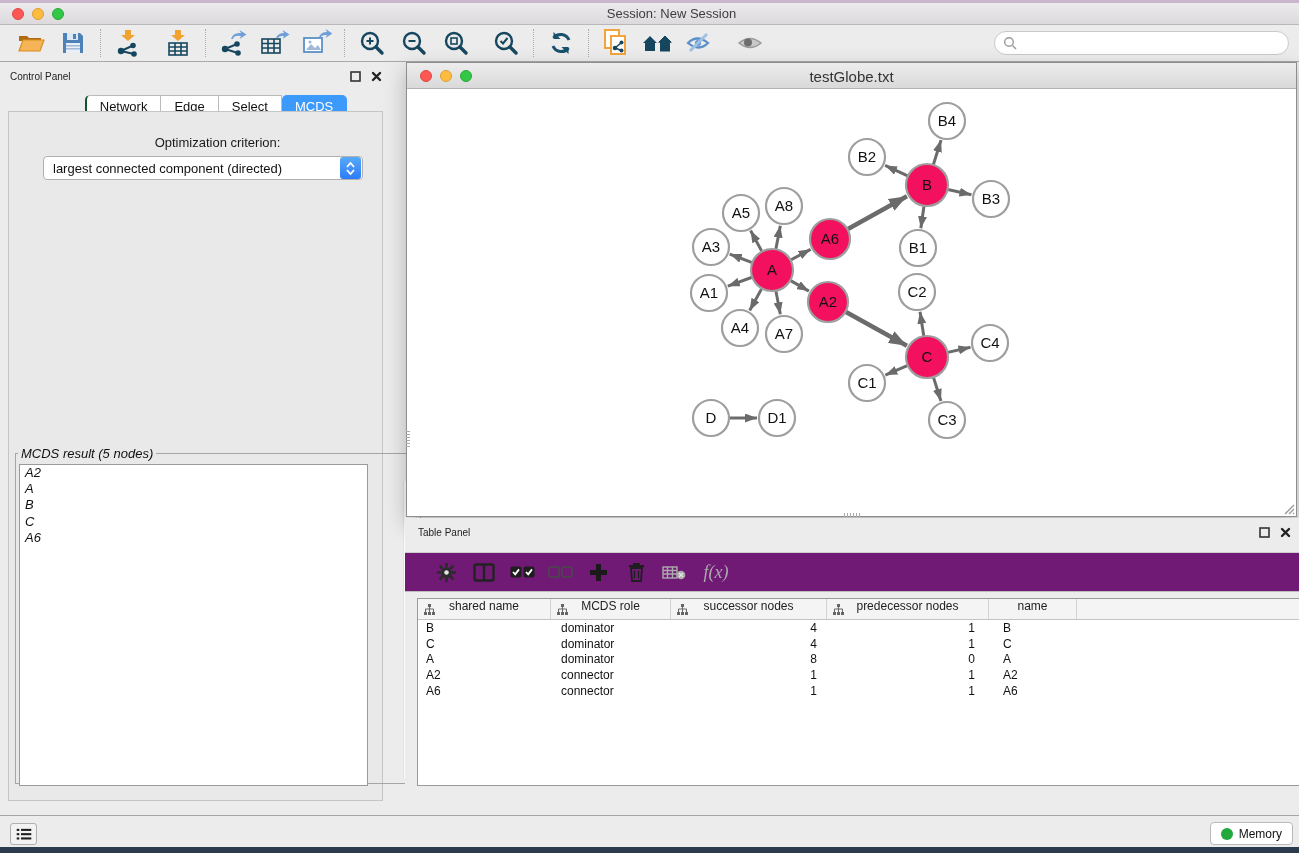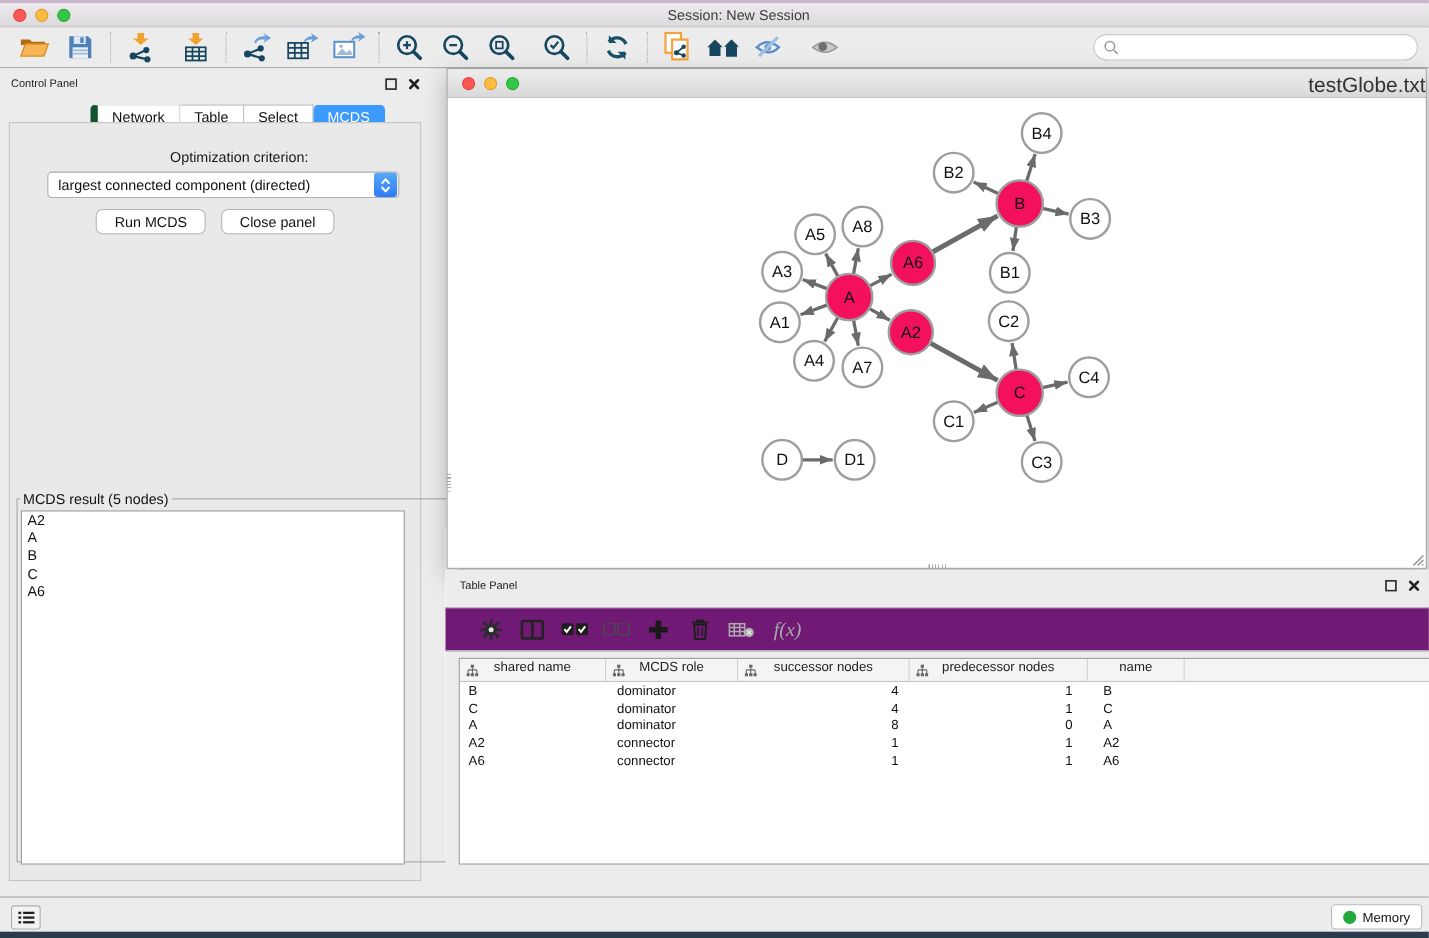--- a/index.html
+++ b/index.html
@@ -28,50 +28,50 @@
                border:1px solid #C9C9C9; border-radius:12px; display:flex; align-items:center; padding-left:8px; }
   .searchbox input { border:none; outline:none; flex:1; font-size:12px; background:transparent; height:18px; }
 
   
   .control-panel { position:absolute; left:0; top:62px; width:390px; height:753px; background:#ECECEC; }
   .panel-head { position:absolute; left:10px; top:9px; font-size:10px; color:#222; }
   .win-ctrls { position:absolute; right:8px; top:9px; display:flex; gap:10px; align-items:center; }
   .cp-tabs { position:absolute; left:0; right:0; top:33px; display:flex; justify-content:center; }
   .cp-tab { font-size:13px; color:#111; background:#FFF; border:1px solid #BBB; border-left:none;
             padding:3px 13px; height:22px; display:flex; align-items:center; }
-  .cp-tab:first-child { border-left:7px solid #14532d; border-radius:5px 0 0 5px;margin-left:42px; }
+  .cp-tab:first-child { border-left:2px solid #14532d; border-radius:5px 0 0 5px;margin-left:42px; }
   .cp-tab:last-child { border-radius:0 5px 5px 0; }
   .cp-tab.active { background:#3D9AFD; border-color:#3D9AFD; color:#FFF; border-radius:5px; }
   .cp-body { position:absolute; left:8px; top:49px; width:375px; height:690px;
              background:#E9E9E9; border:1px solid #C5C5C5;padding-left:44px; }
   .opt-label { margin-top:23px; text-align:center; font-size:13px; color:#1A1A1A; }
   .combo { position:absolute; left:34px; top:44px; width:320px; height:24px; background:#FFF;
            border:1px solid #B0B0B0; border-radius:4px; display:flex; align-items:center; }
   .combo .val { flex:1; font-size:13px; color:#111; padding-left:9px; white-space:nowrap; }
   .combo .stepper { width:21px; height:22px; margin-right:1px; border-radius:3px;
            background:linear-gradient(#57A9F9,#2E7CF6); display:flex; flex-direction:column;
            align-items:center; justify-content:center; gap:1px; }
   .btn-row { position:absolute; left:0; right:0; top:78px; display:flex; justify-content:center; gap:14px; }
   .mac-btn { background:#FFF; border:1px solid #B5B5B5; border-radius:6px; height:23px;
              font-size:13px; color:#111; padding:0 16px; display:flex; align-items:center; }
   .result-box { position:absolute; left:6px; top:334px; width:406px; height:338px;
-                border:1px solid #A6A6A6; }
+                border:1px solid #A6A6A6;font-style:italic; }
   .result-box legend { font-size:13px; color:#111; padding:0 3px; margin-left:2px; }
   .result-list { position:absolute; left:3px; top:3px; width:349px; height:322px; background:#FFF;
                  border:1px solid #9A9A9A; overflow:hidden; }
   .result-scroll { position:absolute; right:0; top:0; bottom:0; width:13px; background:#FBFBFB;
                    border-left:1px solid #E2E2E2; }
   .result-item { font-size:13px; color:#111; padding-left:5px; line-height:16.2px; }
 
   
   .net-window { position:absolute; left:406px; top:62px; width:891px; height:455px; background:#FFF;
                 border:1px solid #8E8E8E; box-shadow:0 8px 20px rgba(0,0,0,0.25); }
   .net-titlebar { position:absolute; left:0; top:0; right:0; height:26px;
                   background:linear-gradient(#EDEDED,#D9D9D9); border-bottom:1px solid #B3B3B3; }
-  .net-titlebar .title { position:absolute; left:0; right:0; top:5px; text-align:right; font-size:19px; color:#333; }
+  .net-titlebar .title { position:absolute; left:0; right:0; top:5px; text-align:center; font-size:15px; color:#333; }
   .net-canvas { position:absolute; left:0; top:26px; width:889px; height:427px; background:#FFF; }
   .resize-grip { position:absolute; right:1px; bottom:1px; }
   .edge-handle-left { position:absolute; left:-1px; top:368px; width:4px; height:16px;
       background:repeating-linear-gradient(#AAA,#AAA 1px,transparent 1px,transparent 3px); }
   .edge-handle-bottom { position:absolute; left:437px; bottom:-1px; width:16px; height:4px;
       background:repeating-linear-gradient(90deg,#AAA,#AAA 1px,transparent 1px,transparent 3px); }
 
   
   .table-panel { position:absolute; left:405px; top:518px; width:894px; height:297px; background:#ECECEC; }
   .tp-toolbar { position:absolute; left:0; top:34px; width:894px; height:40px; background:#701a75;
@@ -284,40 +284,36 @@
   <div class="win-ctrls">
     <svg width="11" height="11" viewBox="0 0 11 11">
       <rect x="1" y="1" width="9" height="9" fill="none" stroke="#333" stroke-width="1.6"></rect>
     </svg>
     <svg width="11" height="11" viewBox="0 0 11 11">
       <path d="M2 2 L9 9 M9 2 L2 9" stroke="#222" stroke-width="2.4" stroke-linecap="round"></path>
     </svg>
   </div>
   <div class="cp-tabs">
       <div class="cp-tab">Network</div>
-      <div class="cp-tab">Table</div>
+      <div class="cp-tab">Edge</div>
       <div class="cp-tab">Select</div>
       <div class="cp-tab active">MCDS</div>
     </div>
   <div class="cp-body">
     <div class="opt-label">Optimization criterion:</div>
     <div class="combo">
       <div class="val">largest connected component (directed)</div>
       <div class="stepper">
         <svg width="9" height="6" viewBox="0 0 9 6">
             <path d="M1 5 L4.5 1 L8 5" fill="none" stroke="#FFF" stroke-width="1.8"></path>
           </svg>
         <svg width="9" height="6" viewBox="0 0 9 6">
             <path d="M1 1 L4.5 5 L8 1" fill="none" stroke="#FFF" stroke-width="1.8"></path>
           </svg>
       </div>
-    </div>
-    <div class="btn-row">
-      <div class="mac-btn">Run MCDS</div>
-      <div class="mac-btn">Close panel</div>
     </div>
     <fieldset class="result-box">
       <legend>MCDS result (5 nodes)</legend>
       <div class="result-list">
           <div class="result-item">A2</div>
           <div class="result-item">A</div>
           <div class="result-item">B</div>
           <div class="result-item">C</div>
           <div class="result-item">A6</div>
         </div>

